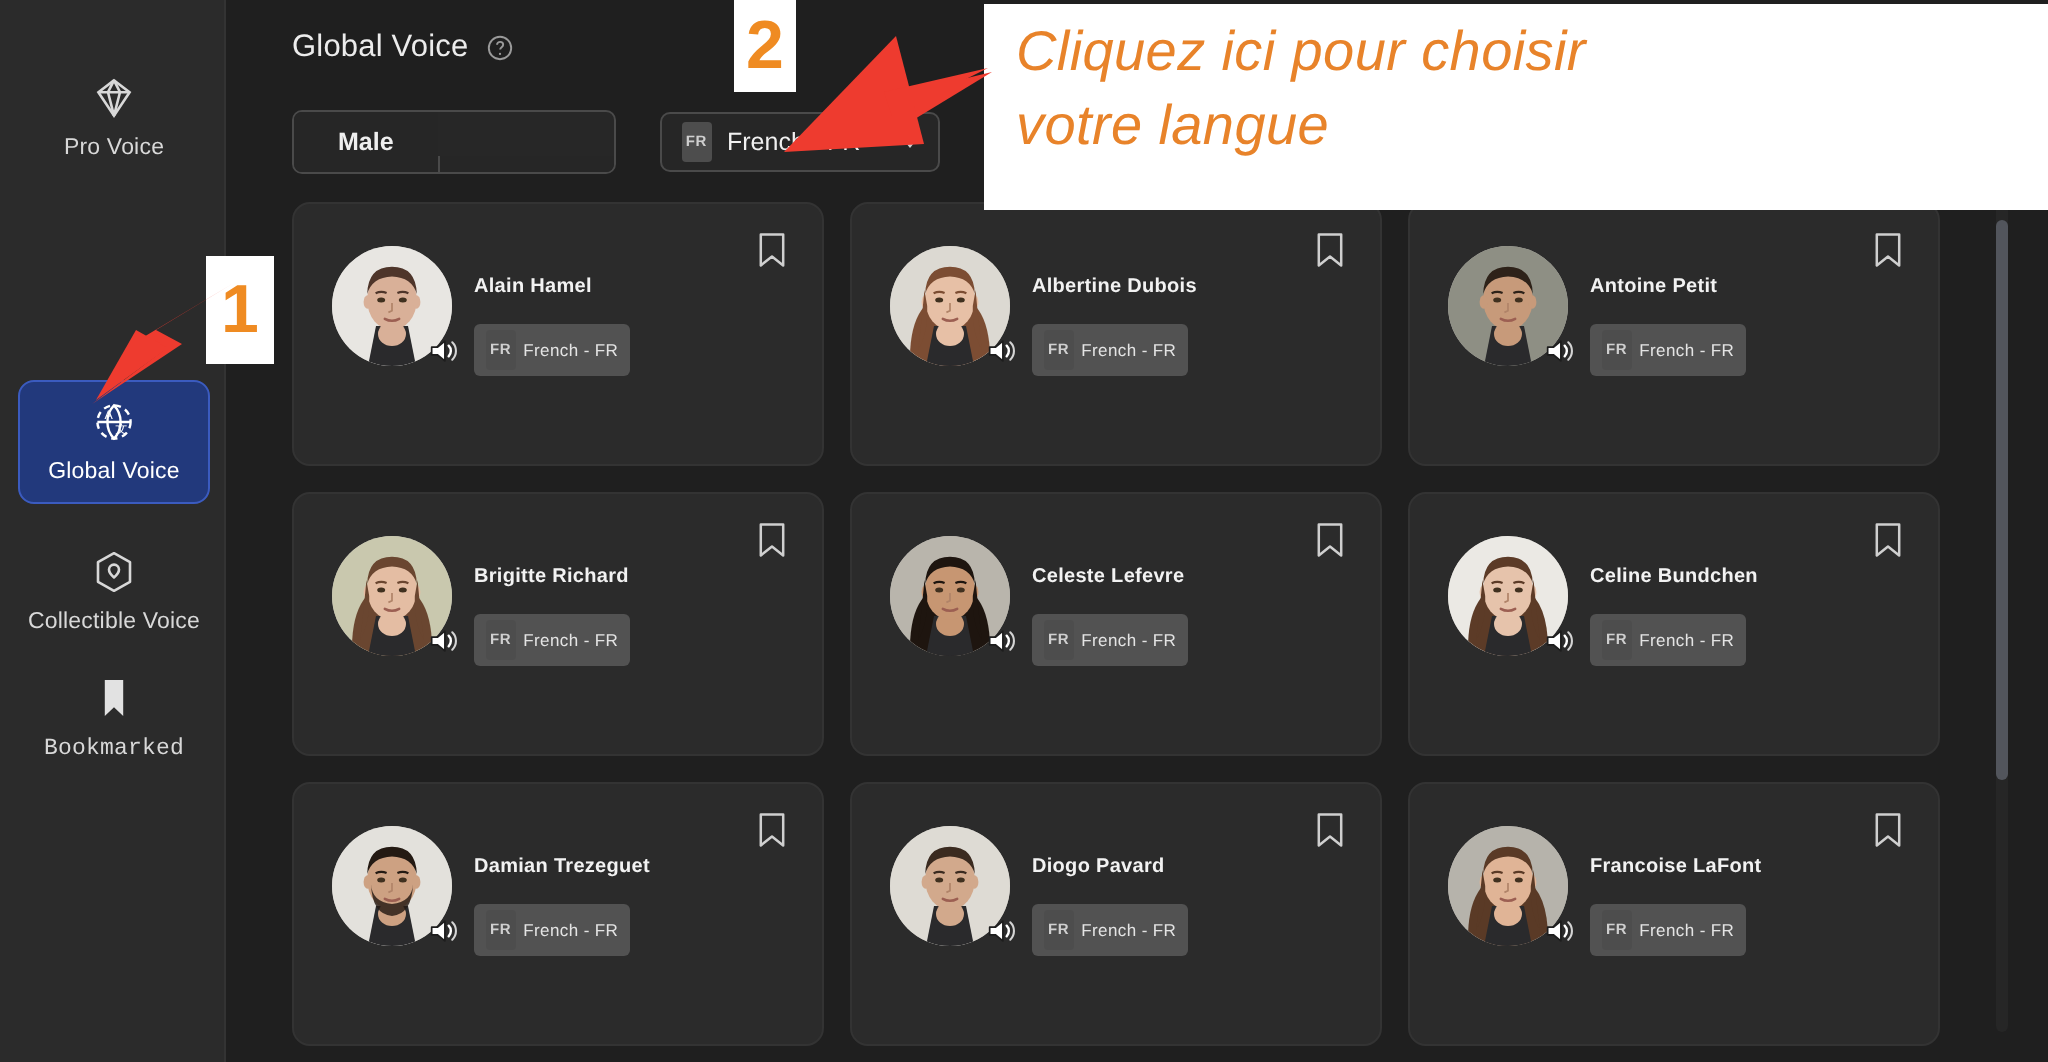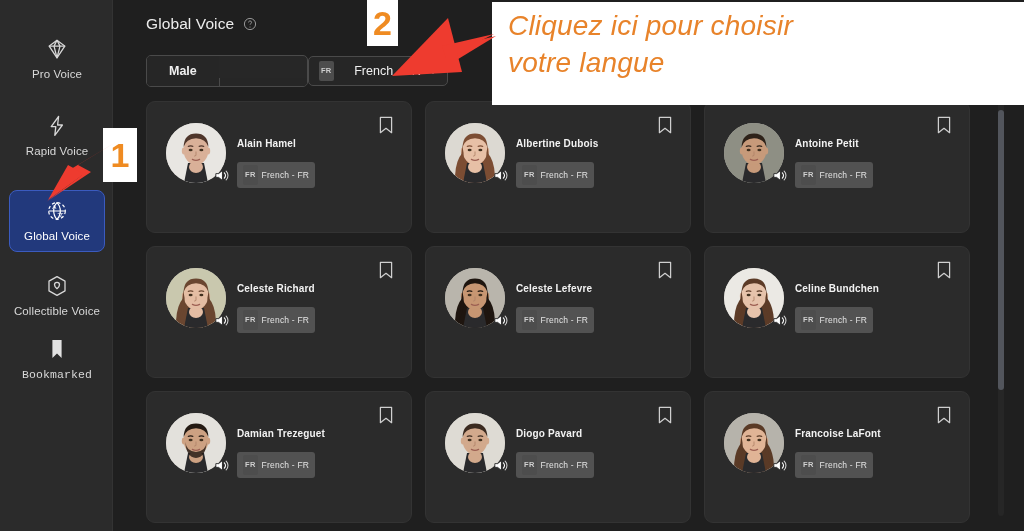--- a/index.html
+++ b/index.html
@@ -41,21 +41,21 @@
   #si-book{top:328px;font-family:Liberation Mono, monospace;}
 
   
   #main{position:absolute;left:113px;top:0;right:0;bottom:0;background:#1f1f1f;}
 
   #title-row{position:absolute;left:33px;top:15px;display:flex;align-items:center;gap:9px;}
   #title-row .title{font-size:15.5px;color:#ececec;letter-spacing:.1px;}
   .help-icon{width:14px;height:14px;display:block;}
 
   
-  #controls{position:absolute;left:33px;top:55px;display:flex;align-items:center;text-align:right;}
+  #controls{position:absolute;left:33px;top:55px;display:flex;align-items:center;gap:22px;}
   .seg{display:flex;border:1px solid #4a4a4a;border-radius:5px;overflow:hidden;background:#272727;height:30px;}
   .seg-btn{
     display:flex;align-items:center;justify-content:center;
     height:100%;padding:0 22px;font-size:12.5px;font-weight:bold;color:#efefef;
     cursor:pointer;background:#262626;
   }
   .seg-btn + .seg-btn{border-left:1px solid #4a4a4a;margin-top:22px;}
   .lang-select{
     display:flex;align-items:center;gap:8px;
     height:30px;padding:0 10px;
@@ -137,28 +137,20 @@
     <div class="side-item" id="si-pro">
       <span class="si-icon">
         <svg viewBox="0 0 24 24" width="24" height="24" fill="none" stroke="#d8d8d8" stroke-width="1.3">
           <path d="M12 3.2 4.2 9.1 12 20.8 19.8 9.1Z"></path>
           <path d="M4.2 9.1h15.6M12 3.2 9 9.1l3 11.7M12 3.2l3 5.9-3 11.7"></path>
         </svg>
       </span>
       <span class="si-label">Pro Voice</span>
     </div>
 
-    <div class="side-item" id="si-rapid">
-      <span class="si-icon">
-        <svg viewBox="0 0 24 24" width="24" height="24" fill="none" stroke="#d8d8d8" stroke-width="1.3" stroke-linejoin="round">
-          <path d="M13.6 2.5 6.2 12.6h4.6L9.8 21.4l7.6-10.4h-4.8Z"></path>
-        </svg>
-      </span>
-      <span class="si-label">Rapid Voice</span>
-    </div>
 
     <div class="side-item active" id="si-global">
       <span class="si-icon">
         <svg viewBox="0 0 24 24" width="24" height="24" fill="none" stroke="#ffffff" stroke-width="1.2">
           <circle cx="12" cy="12" r="8.3" stroke-dasharray="3.2 2.4"></circle>
           <path d="M3.7 12h16.6M12 3.7c2.2 2.3 3.3 5.2 3.3 8.3s-1.1 6-3.3 8.3c-2.2-2.3-3.3-5.2-3.3-8.3s1.1-6 3.3-8.3Z"></path>
           <text x="7.2" y="10.4" font-size="6.2" fill="#ffffff" stroke="none" font-family="Liberation Sans, sans-serif">A</text>
           <text x="12.6" y="17.6" font-size="6.2" fill="#ffffff" stroke="none" font-family="Liberation Sans, sans-serif">文</text>
         </svg>
       </span>
@@ -345,21 +337,21 @@
     <path d="M30 28.5 L30 32.4 L28.2 33.2" stroke="#b08368" stroke-width=".85" fill="none"></path>
     <path d="M26.4 36.4 Q30 38.4 33.6 36.4" stroke="#9c5f52" stroke-width="1.25" fill="none" stroke-linecap="round"></path>
   </svg>
             </div>
        <div class="spk"><svg viewBox="0 0 18 18" width="17" height="17">
   <path d="M3 7h3l4-3.2v10.4L6 11H3Z" fill="#ffffff" stroke="#1d1d1d" stroke-width=".9" stroke-linejoin="round"></path>
   <path d="M12 6.2a4 4 0 0 1 0 5.6" stroke="#ffffff" stroke-width="1.3" fill="none" stroke-linecap="round"></path>
   <path d="M13.9 4.4a6.4 6.4 0 0 1 0 9.2" stroke="#ffffff" stroke-width="1.1" fill="none" stroke-linecap="round" opacity=".8"></path>
 </svg></div>
      </div>
-     <div class="card-name">Celeste Richard</div>
+     <div class="card-name">Brigitte Richard</div>
      <div class="card-badge">
        <span class="flag-chip">FR</span>
        <span>French - FR</span>
      </div>
      <div class="bookmark"><svg viewBox="0 0 14 18" width="14" height="18" fill="none" stroke="#cfcfcf" stroke-width="1.25" stroke-linejoin="round">
   <path d="M1.4 1.3h11.2v15.4L7 12.3l-5.6 4.4Z"></path>
 </svg></div>
         </div>
         <div class="card">
           <div class="avatar-wrap">

